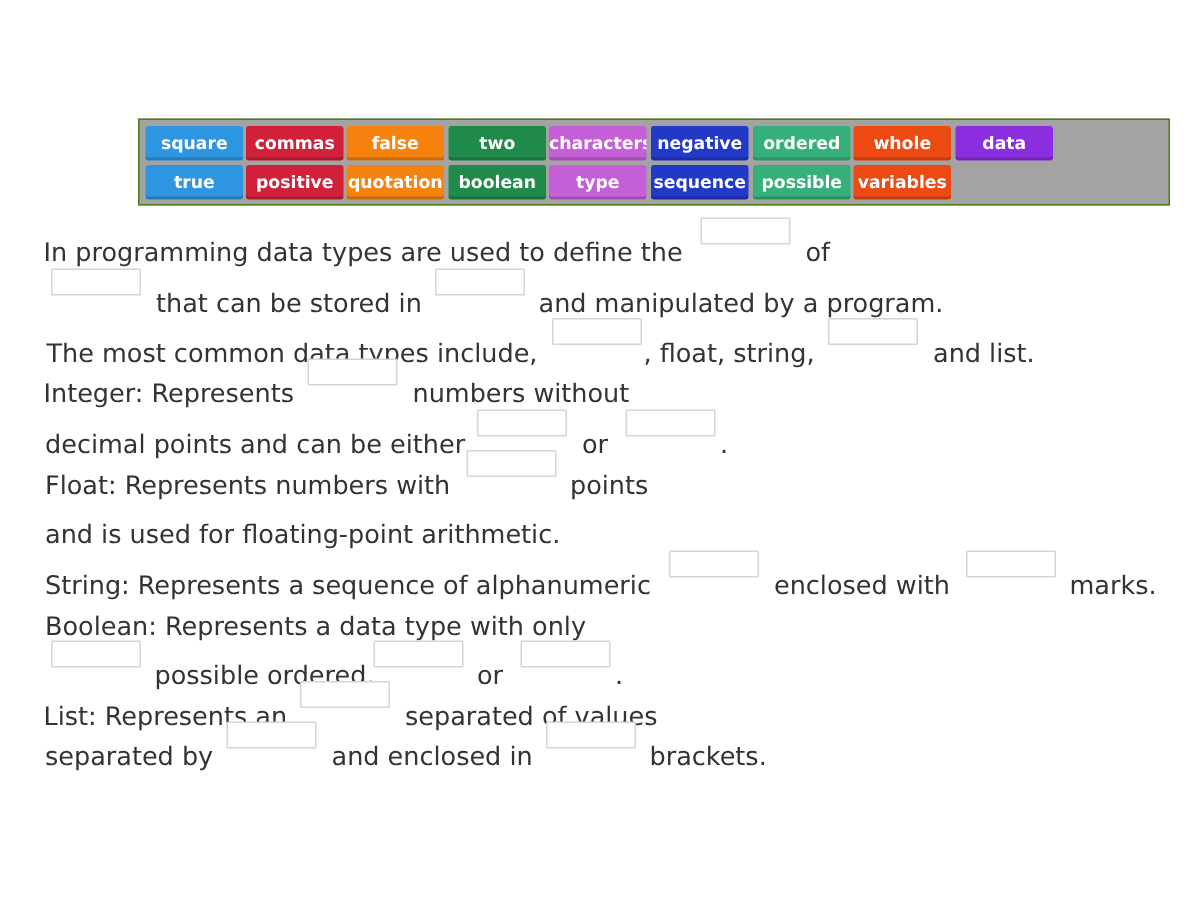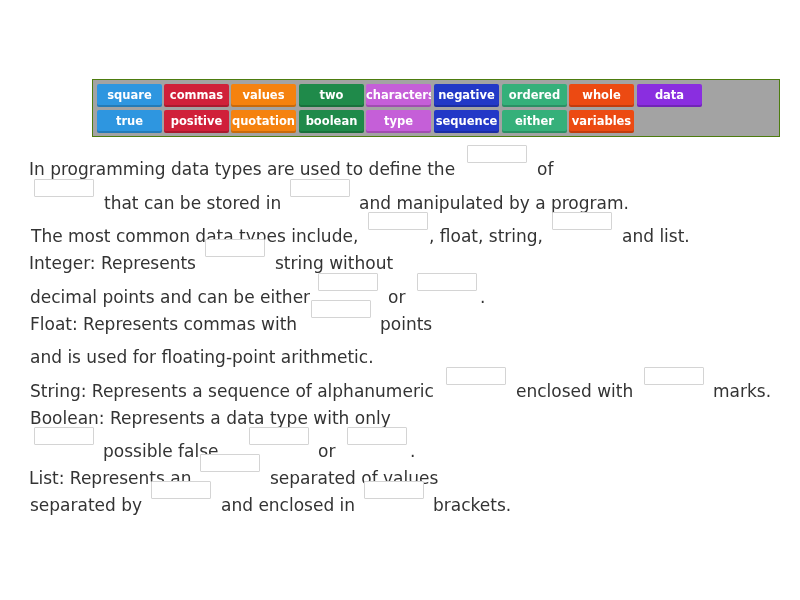--- a/index.html
+++ b/index.html
@@ -15,35 +15,35 @@
   .line span { position:absolute; top:15px; }
   .blank { position:absolute; width:60px; height:18px; border:1px solid #d4d4d4;
            background:#fff; box-sizing:border-box; top:3px; border-radius:1px; }
 </style>
 </head>
 <body>
 
 <div class="bank">
   <div class="tile" style="left:4px;top:4px;background:#2e96e0">square</div>
   <div class="tile" style="left:71px;top:4px;background:#d0203a">commas</div>
-  <div class="tile" style="left:138px;top:4px;background:#f5820f">values</div>
+  <div class="tile" style="left:138px;top:4px;background:#f5820f">false</div>
   <div class="tile" style="left:206px;top:4px;background:#1f8a4a">two</div>
   <div class="tile" style="left:273px;top:4px;background:#c55fd8">characters</div>
   <div class="tile" style="left:341px;top:4px;background:#2238c7">negative</div>
   <div class="tile" style="left:409px;top:4px;background:#35b07a">ordered</div>
   <div class="tile" style="left:476px;top:4px;background:#ec4a12">whole</div>
   <div class="tile" style="left:544px;top:4px;background:#8a2ee0">data</div>
 
   <div class="tile" style="left:4px;top:30px;background:#2e96e0">true</div>
   <div class="tile" style="left:71px;top:30px;background:#d0203a">positive</div>
   <div class="tile" style="left:138px;top:30px;background:#f5820f">quotation</div>
   <div class="tile" style="left:206px;top:30px;background:#1f8a4a">boolean</div>
   <div class="tile" style="left:273px;top:30px;background:#c55fd8">type</div>
   <div class="tile" style="left:341px;top:30px;background:#2238c7">sequence</div>
-  <div class="tile" style="left:409px;top:30px;background:#35b07a">either</div>
+  <div class="tile" style="left:409px;top:30px;background:#35b07a">possible</div>
   <div class="tile" style="left:476px;top:30px;background:#ec4a12">variables</div>
 </div>
 
 <div>
 
   <div class="line" style="top:142px">
     <span style="left:29px">In programming data types are used to define the</span>
     <div class="blank" style="left:467px"></div>
     <span style="left:537px">of</span>
   </div>
@@ -59,33 +59,33 @@
     <span style="left:31px">The most common data types include,</span>
     <div class="blank" style="left:368px"></div>
     <span style="left:429px">, float, string,</span>
     <div class="blank" style="left:552px"></div>
     <span style="left:622px">and list.</span>
   </div>
 
   <div class="line" style="top:236px">
     <span style="left:29px">Integer: Represents</span>
     <div class="blank" style="left:205px"></div>
-    <span style="left:275px">string without</span>
+    <span style="left:275px">numbers without</span>
   </div>
 
   <div class="line" style="top:270px">
     <span style="left:30px">decimal points and can be either</span>
     <div class="blank" style="left:318px"></div>
     <span style="left:388px">or</span>
     <div class="blank" style="left:417px"></div>
     <span style="left:480px">.</span>
   </div>
 
   <div class="line" style="top:297px">
-    <span style="left:30px">Float: Represents commas with</span>
+    <span style="left:30px">Float: Represents numbers with</span>
     <div class="blank" style="left:311px"></div>
     <span style="left:380px">points</span>
   </div>
 
   <div class="line" style="top:330px">
     <span style="left:30px">and is used for floating-point arithmetic.</span>
   </div>
 
   <div class="line" style="top:364px">
     <span style="left:30px">String: Represents a sequence of alphanumeric</span>
@@ -94,21 +94,21 @@
     <div class="blank" style="left:644px"></div>
     <span style="left:713px">marks.</span>
   </div>
 
   <div class="line" style="top:391px">
     <span style="left:30px">Boolean: Represents a data type with only</span>
   </div>
 
   <div class="line" style="top:424px">
     <div class="blank" style="left:34px"></div>
-    <span style="left:103px">possible false,</span>
+    <span style="left:103px">possible ordered,</span>
     <div class="blank" style="left:249px"></div>
     <span style="left:318px">or</span>
     <div class="blank" style="left:347px"></div>
     <span style="left:410px">.</span>
   </div>
 
   <div class="line" style="top:451px">
     <span style="left:29px">List: Represents an</span>
     <div class="blank" style="left:200px"></div>
     <span style="left:270px">separated of values</span>

